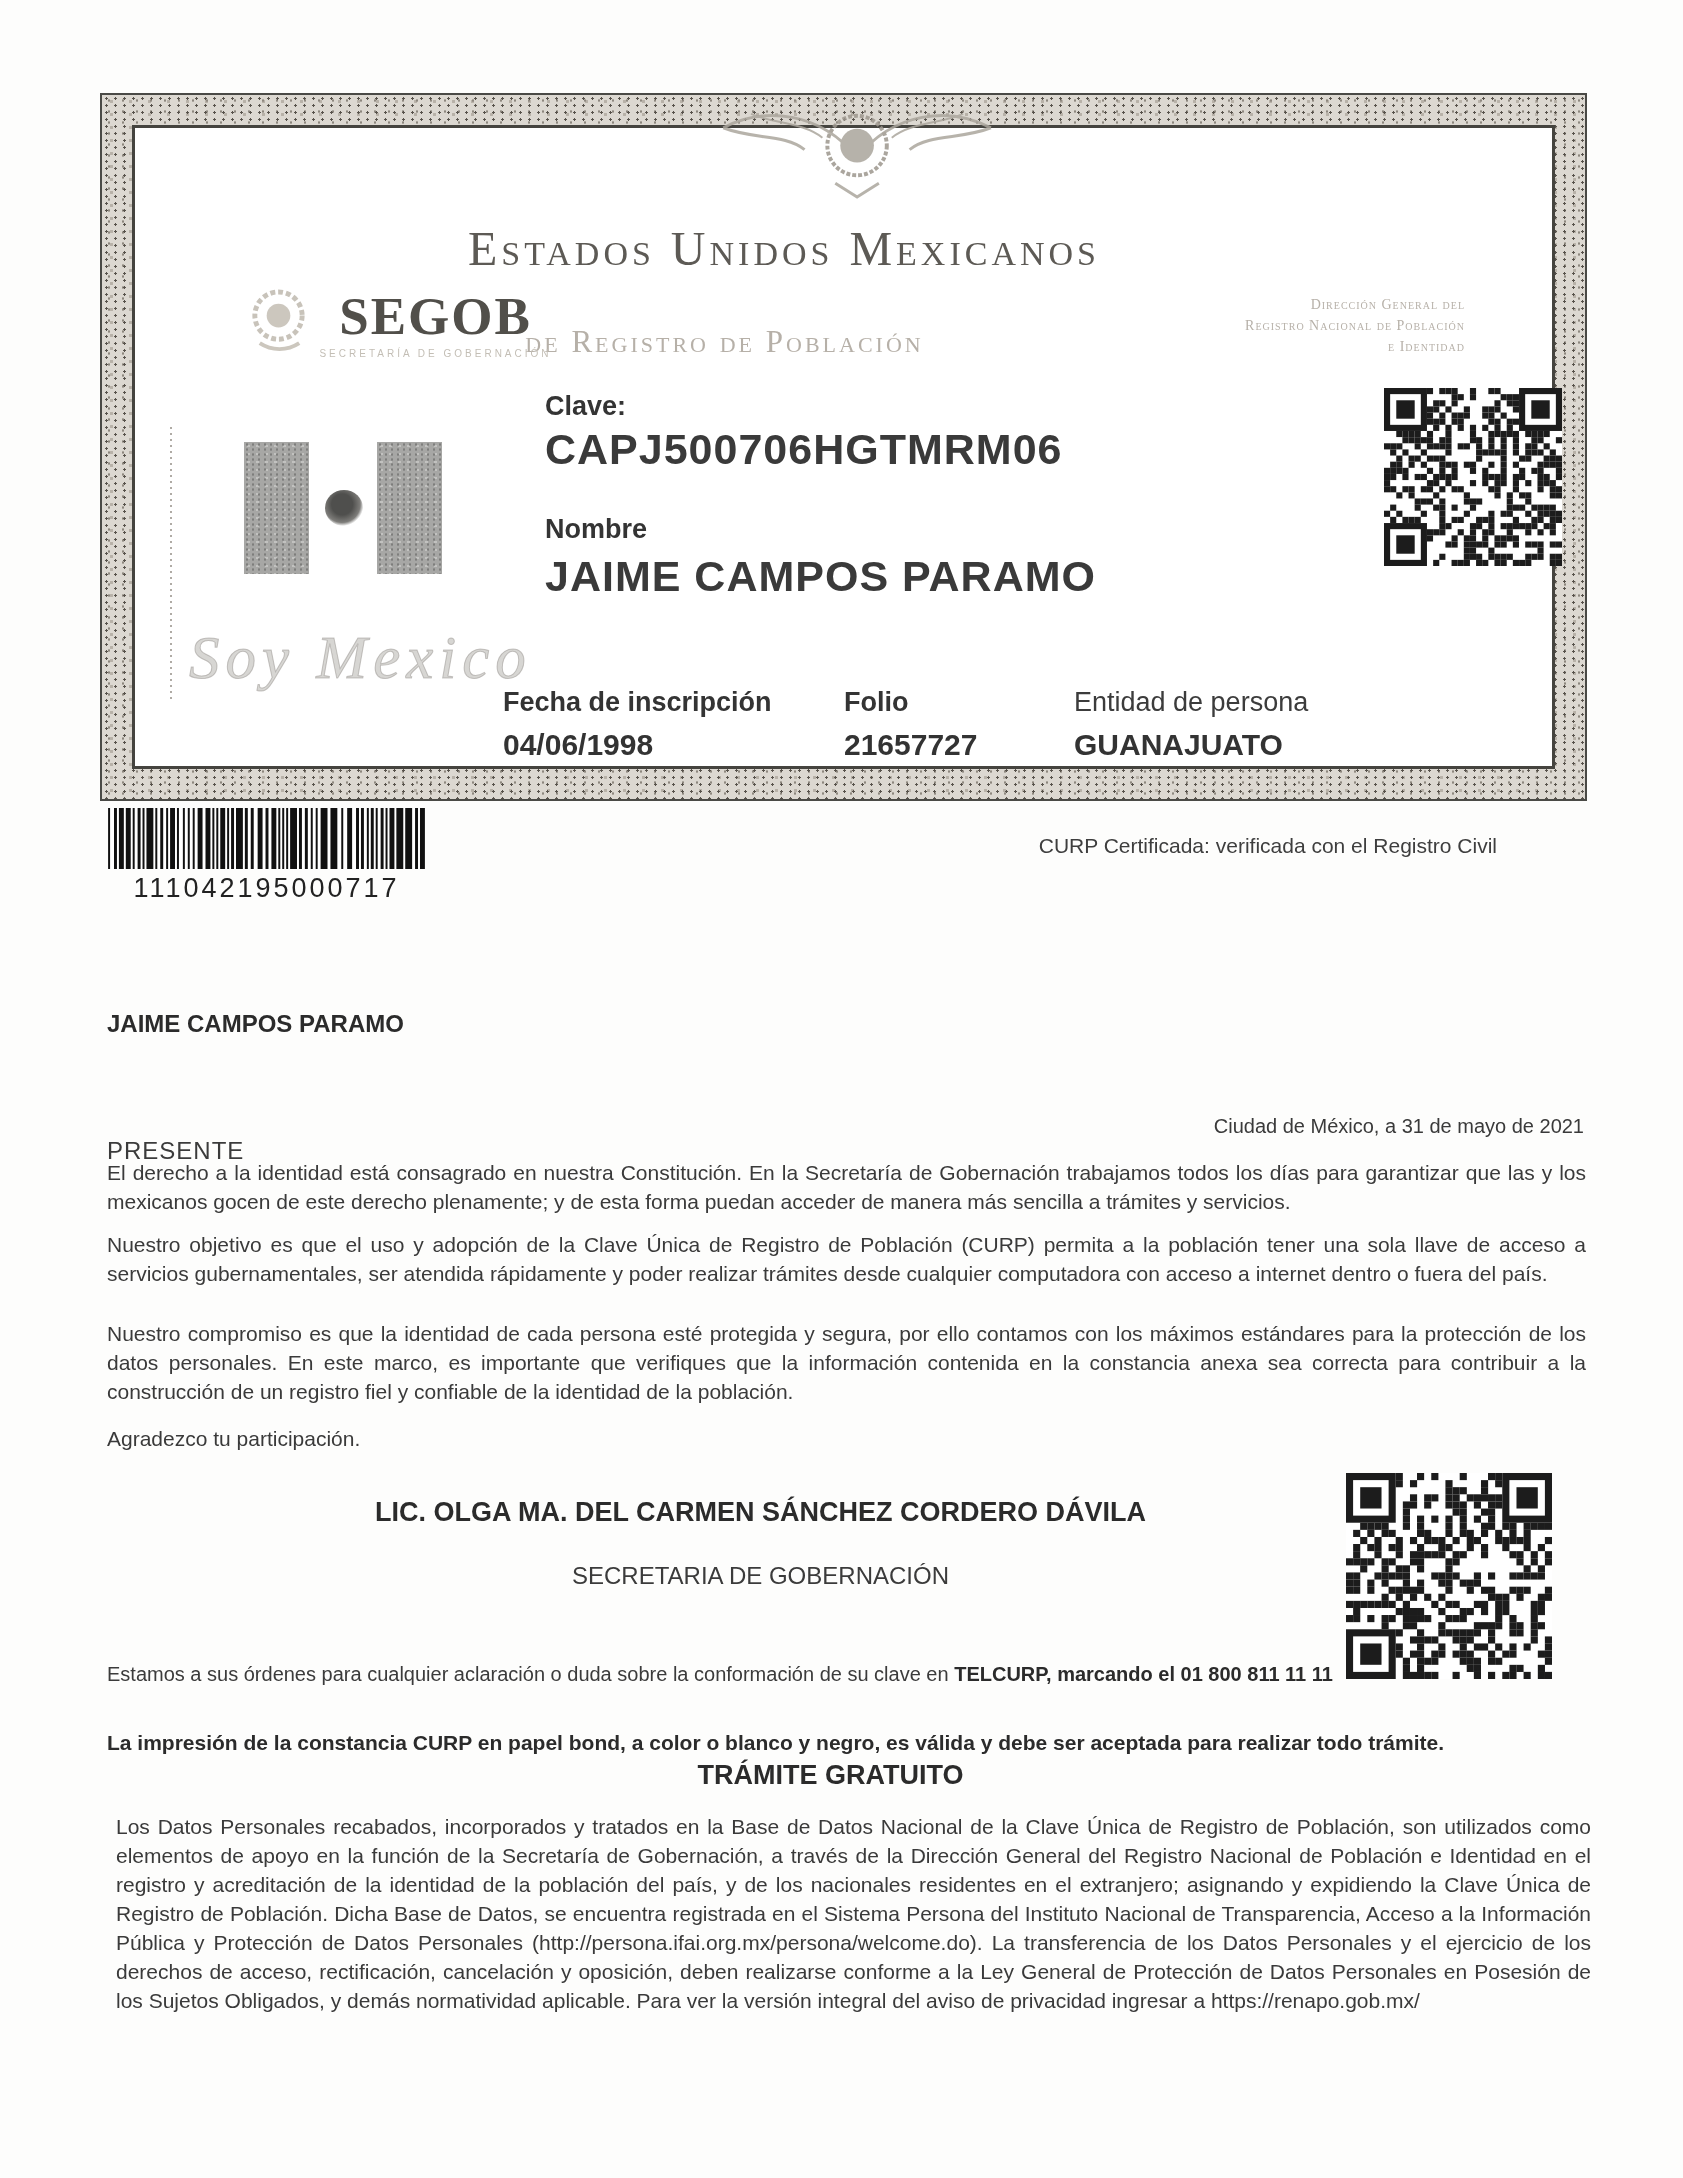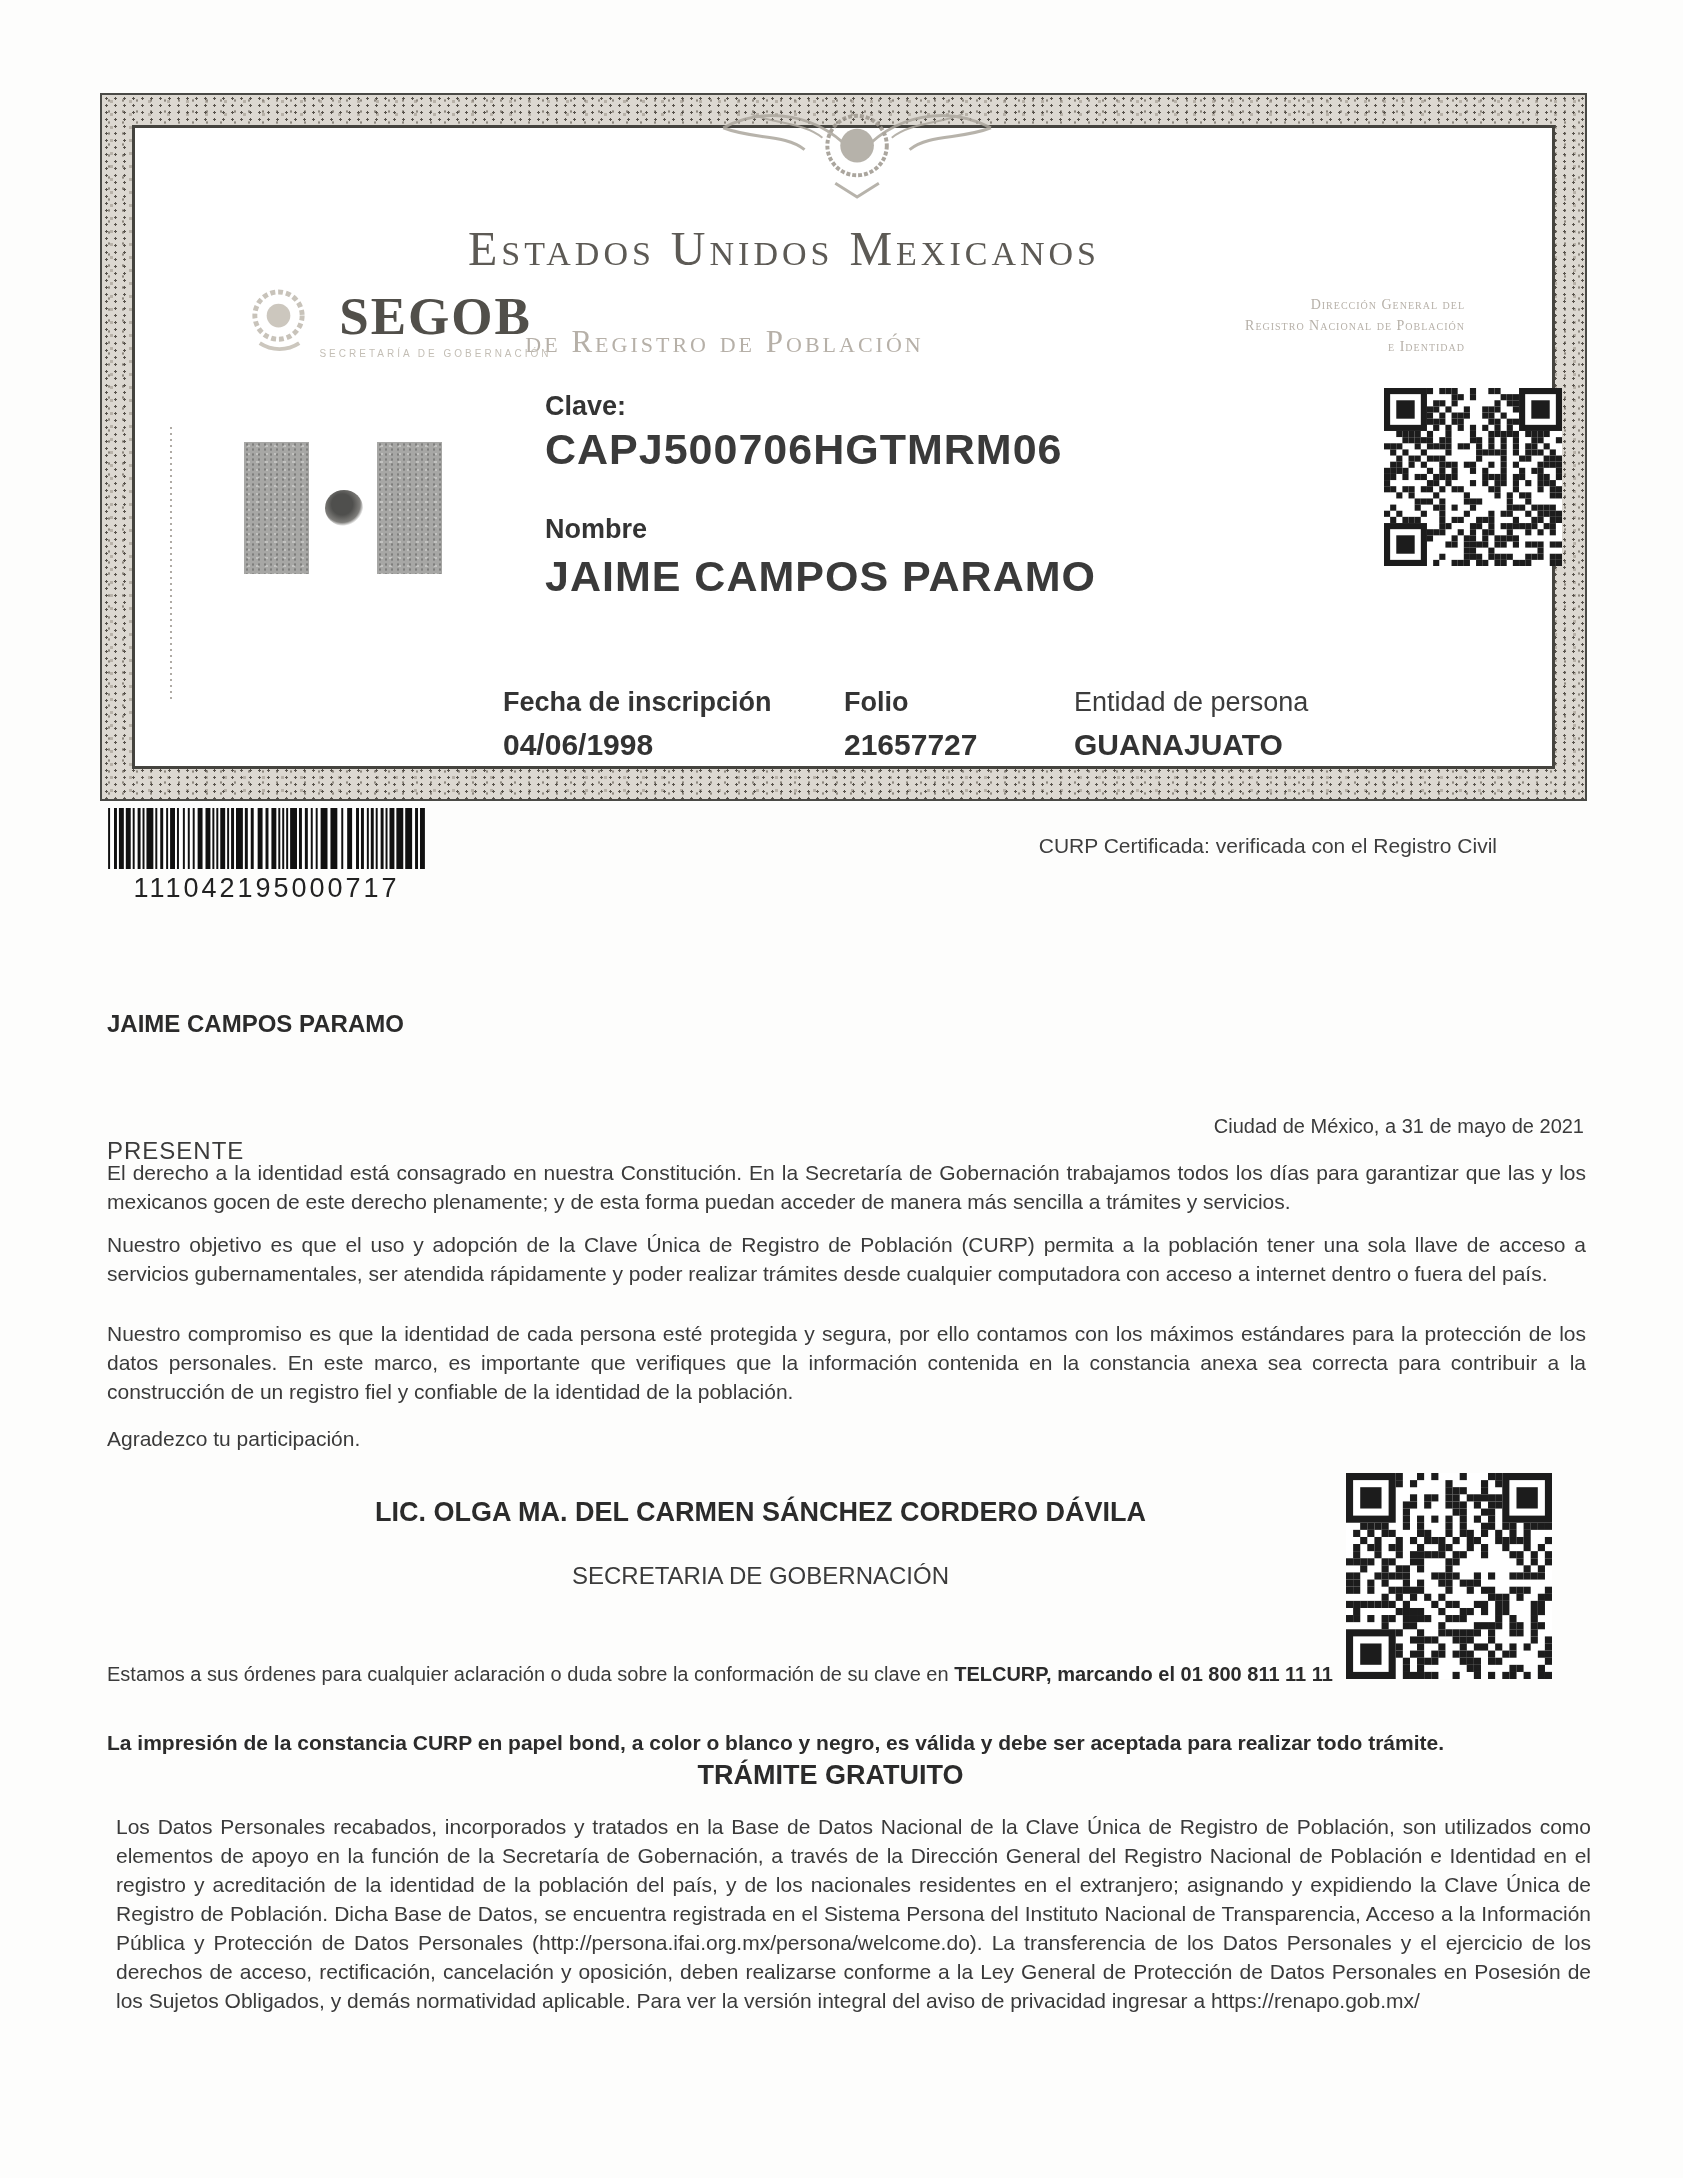--- a/index.html
+++ b/index.html
@@ -506,20 +506,21 @@
           <rect x="6.206896551724138" y="6.206896551724138" width="31.03448275862069" height="31.03448275862069" fill="#fff"></rect>
           <rect x="12.413793103448276" y="12.413793103448276" width="18.620689655172413" height="18.620689655172413" fill="#1c1c1c"></rect>
           <rect x="136.55172413793105" y="0" width="43.44827586206897" height="43.44827586206897" fill="#1c1c1c"></rect>
           <rect x="142.75862068965517" y="6.206896551724138" width="31.03448275862069" height="31.03448275862069" fill="#fff"></rect>
           <rect x="148.9655172413793" y="12.413793103448276" width="18.620689655172413" height="18.620689655172413" fill="#1c1c1c"></rect>
           <rect x="0" y="136.55172413793105" width="43.44827586206897" height="43.44827586206897" fill="#1c1c1c"></rect>
           <rect x="6.206896551724138" y="142.75862068965517" width="31.03448275862069" height="31.03448275862069" fill="#fff"></rect>
           <rect x="12.413793103448276" y="148.9655172413793" width="18.620689655172413" height="18.620689655172413" fill="#1c1c1c"></rect>
         </svg></div>
 
+    <div class="watermark">Soy Mexico</div>
 
     <div class="abs field-label" style="left:368px;top:559px;">Fecha de inscripción</div>
     <div class="abs mid-value" style="left:368px;top:600px;">04/06/1998</div>
     <div class="abs field-label" style="left:709px;top:559px;">Folio</div>
     <div class="abs mid-value" style="left:709px;top:600px;">21657727</div>
     <div class="abs field-label light" style="left:939px;top:559px;">Entidad de persona</div>
     <div class="abs mid-value" style="left:939px;top:600px;">GUANAJUATO</div>
   </div>
 </div>
 

